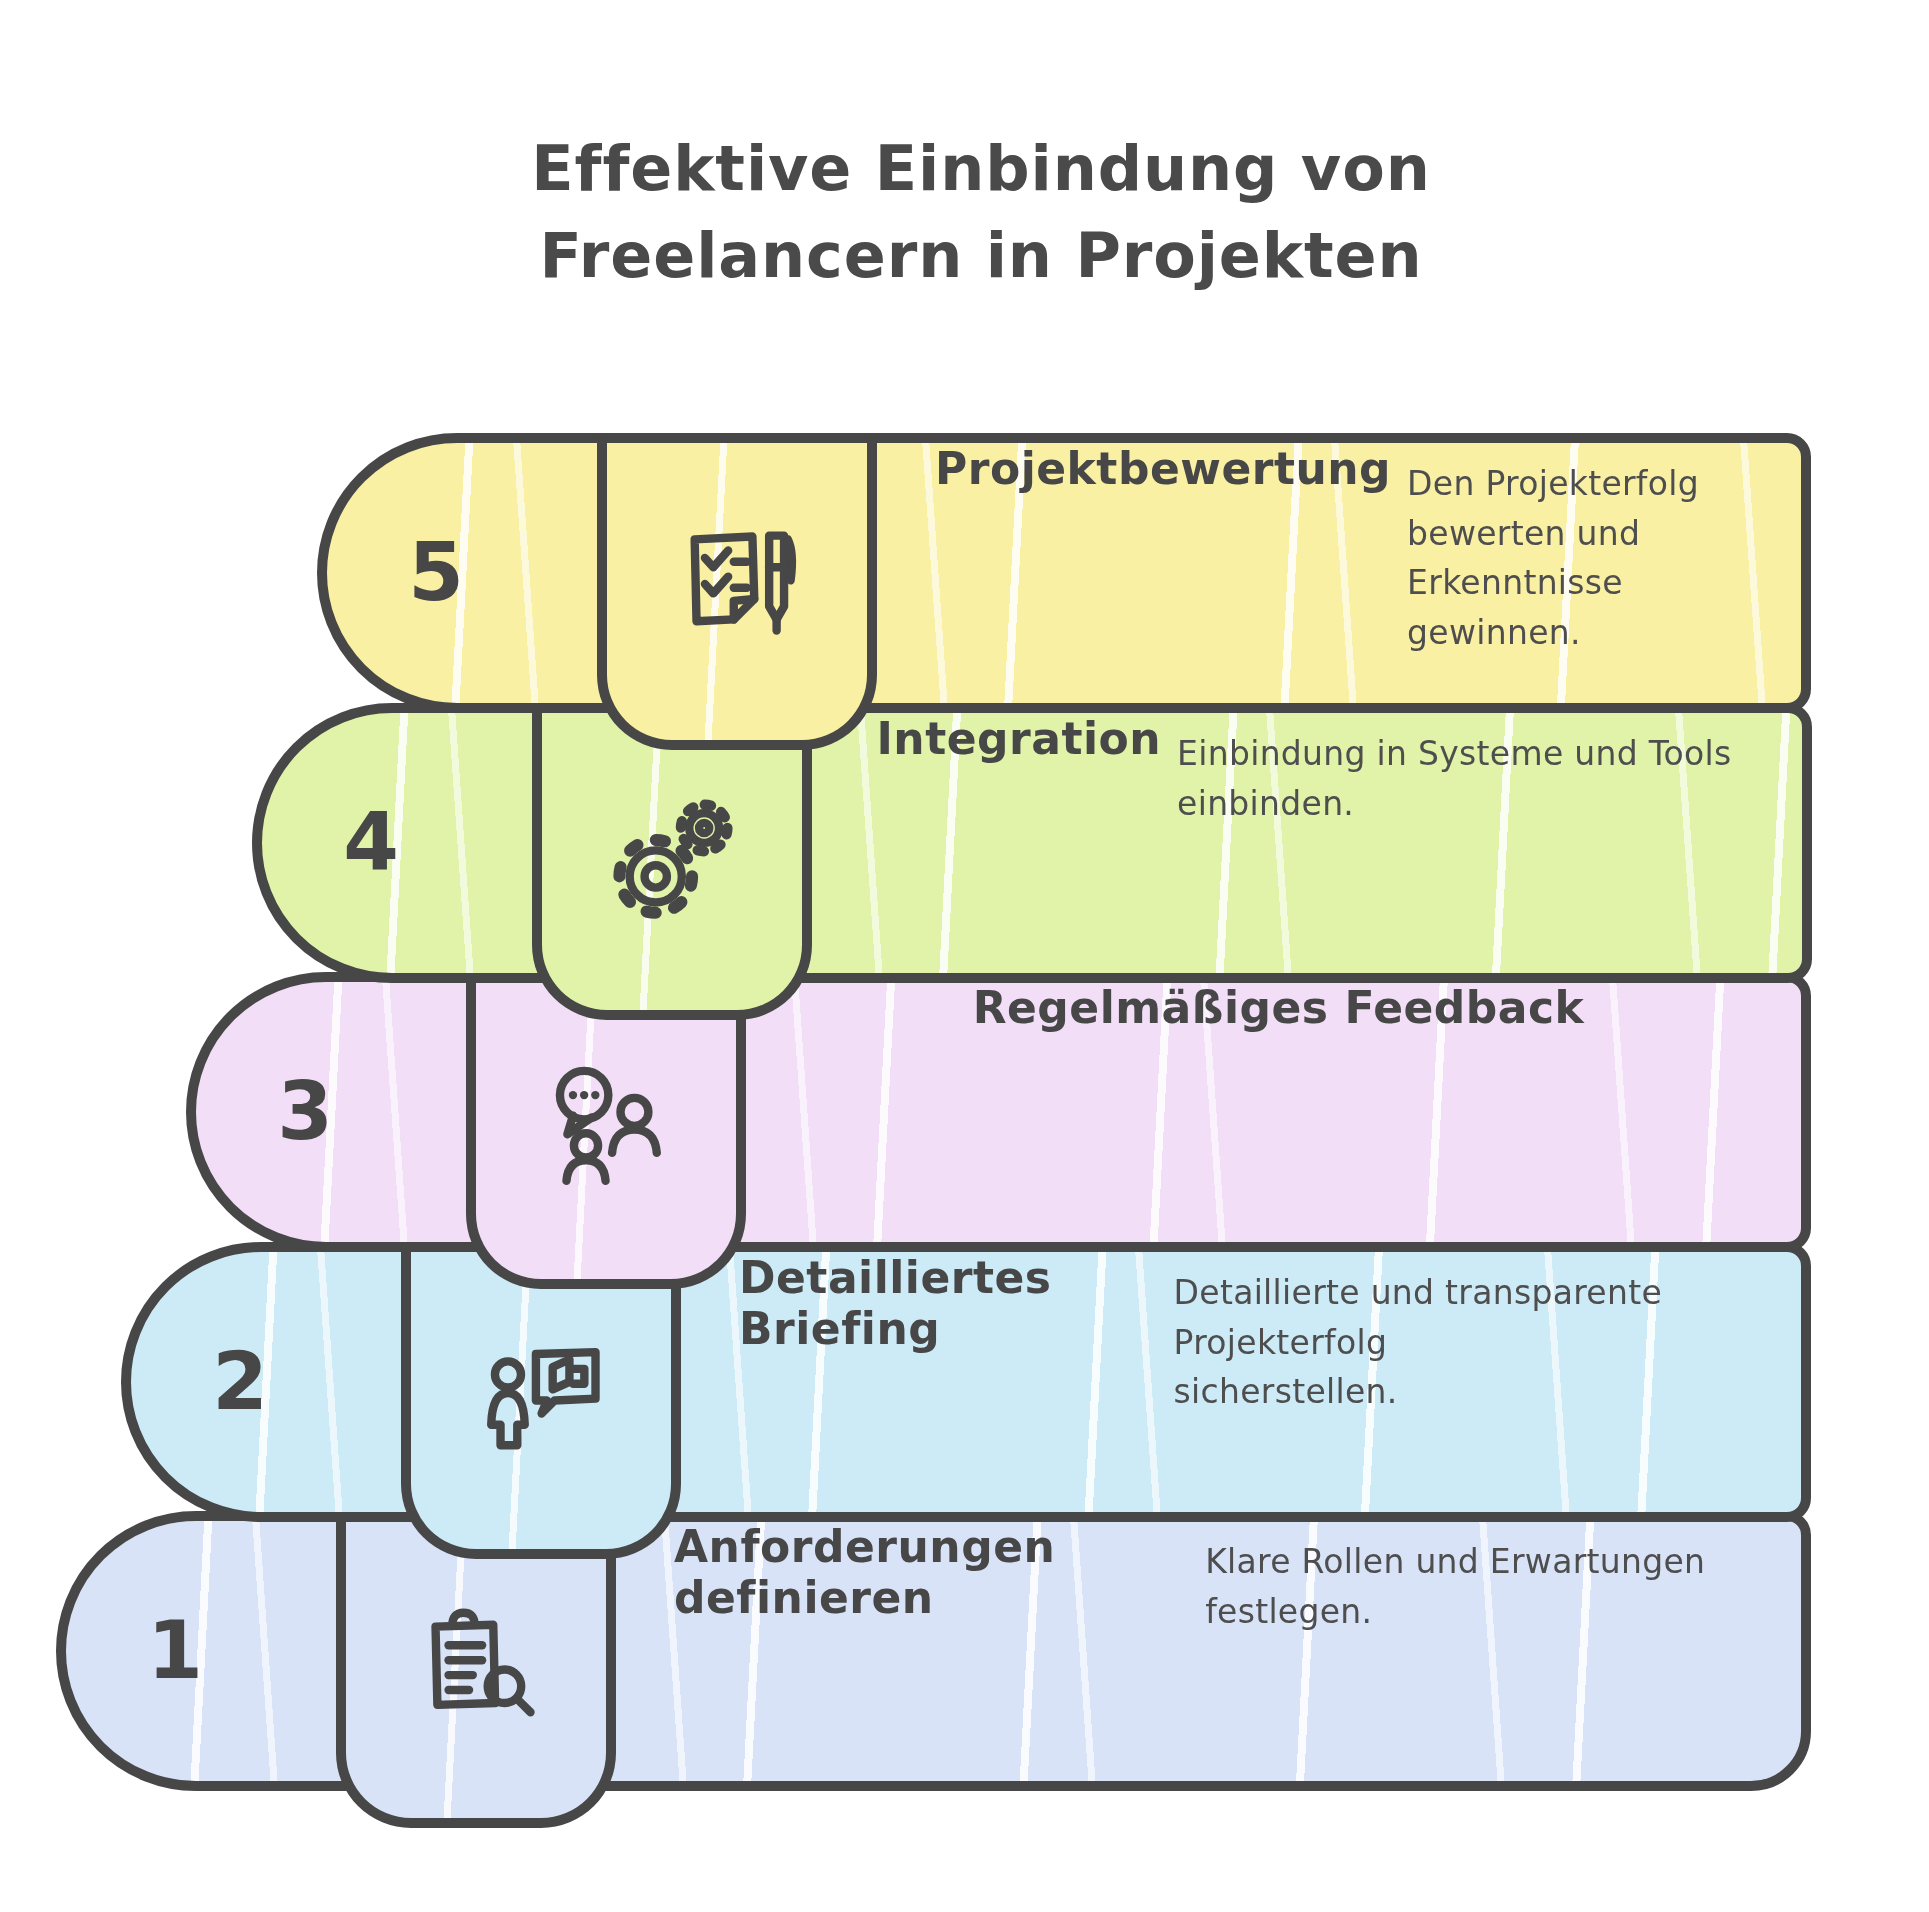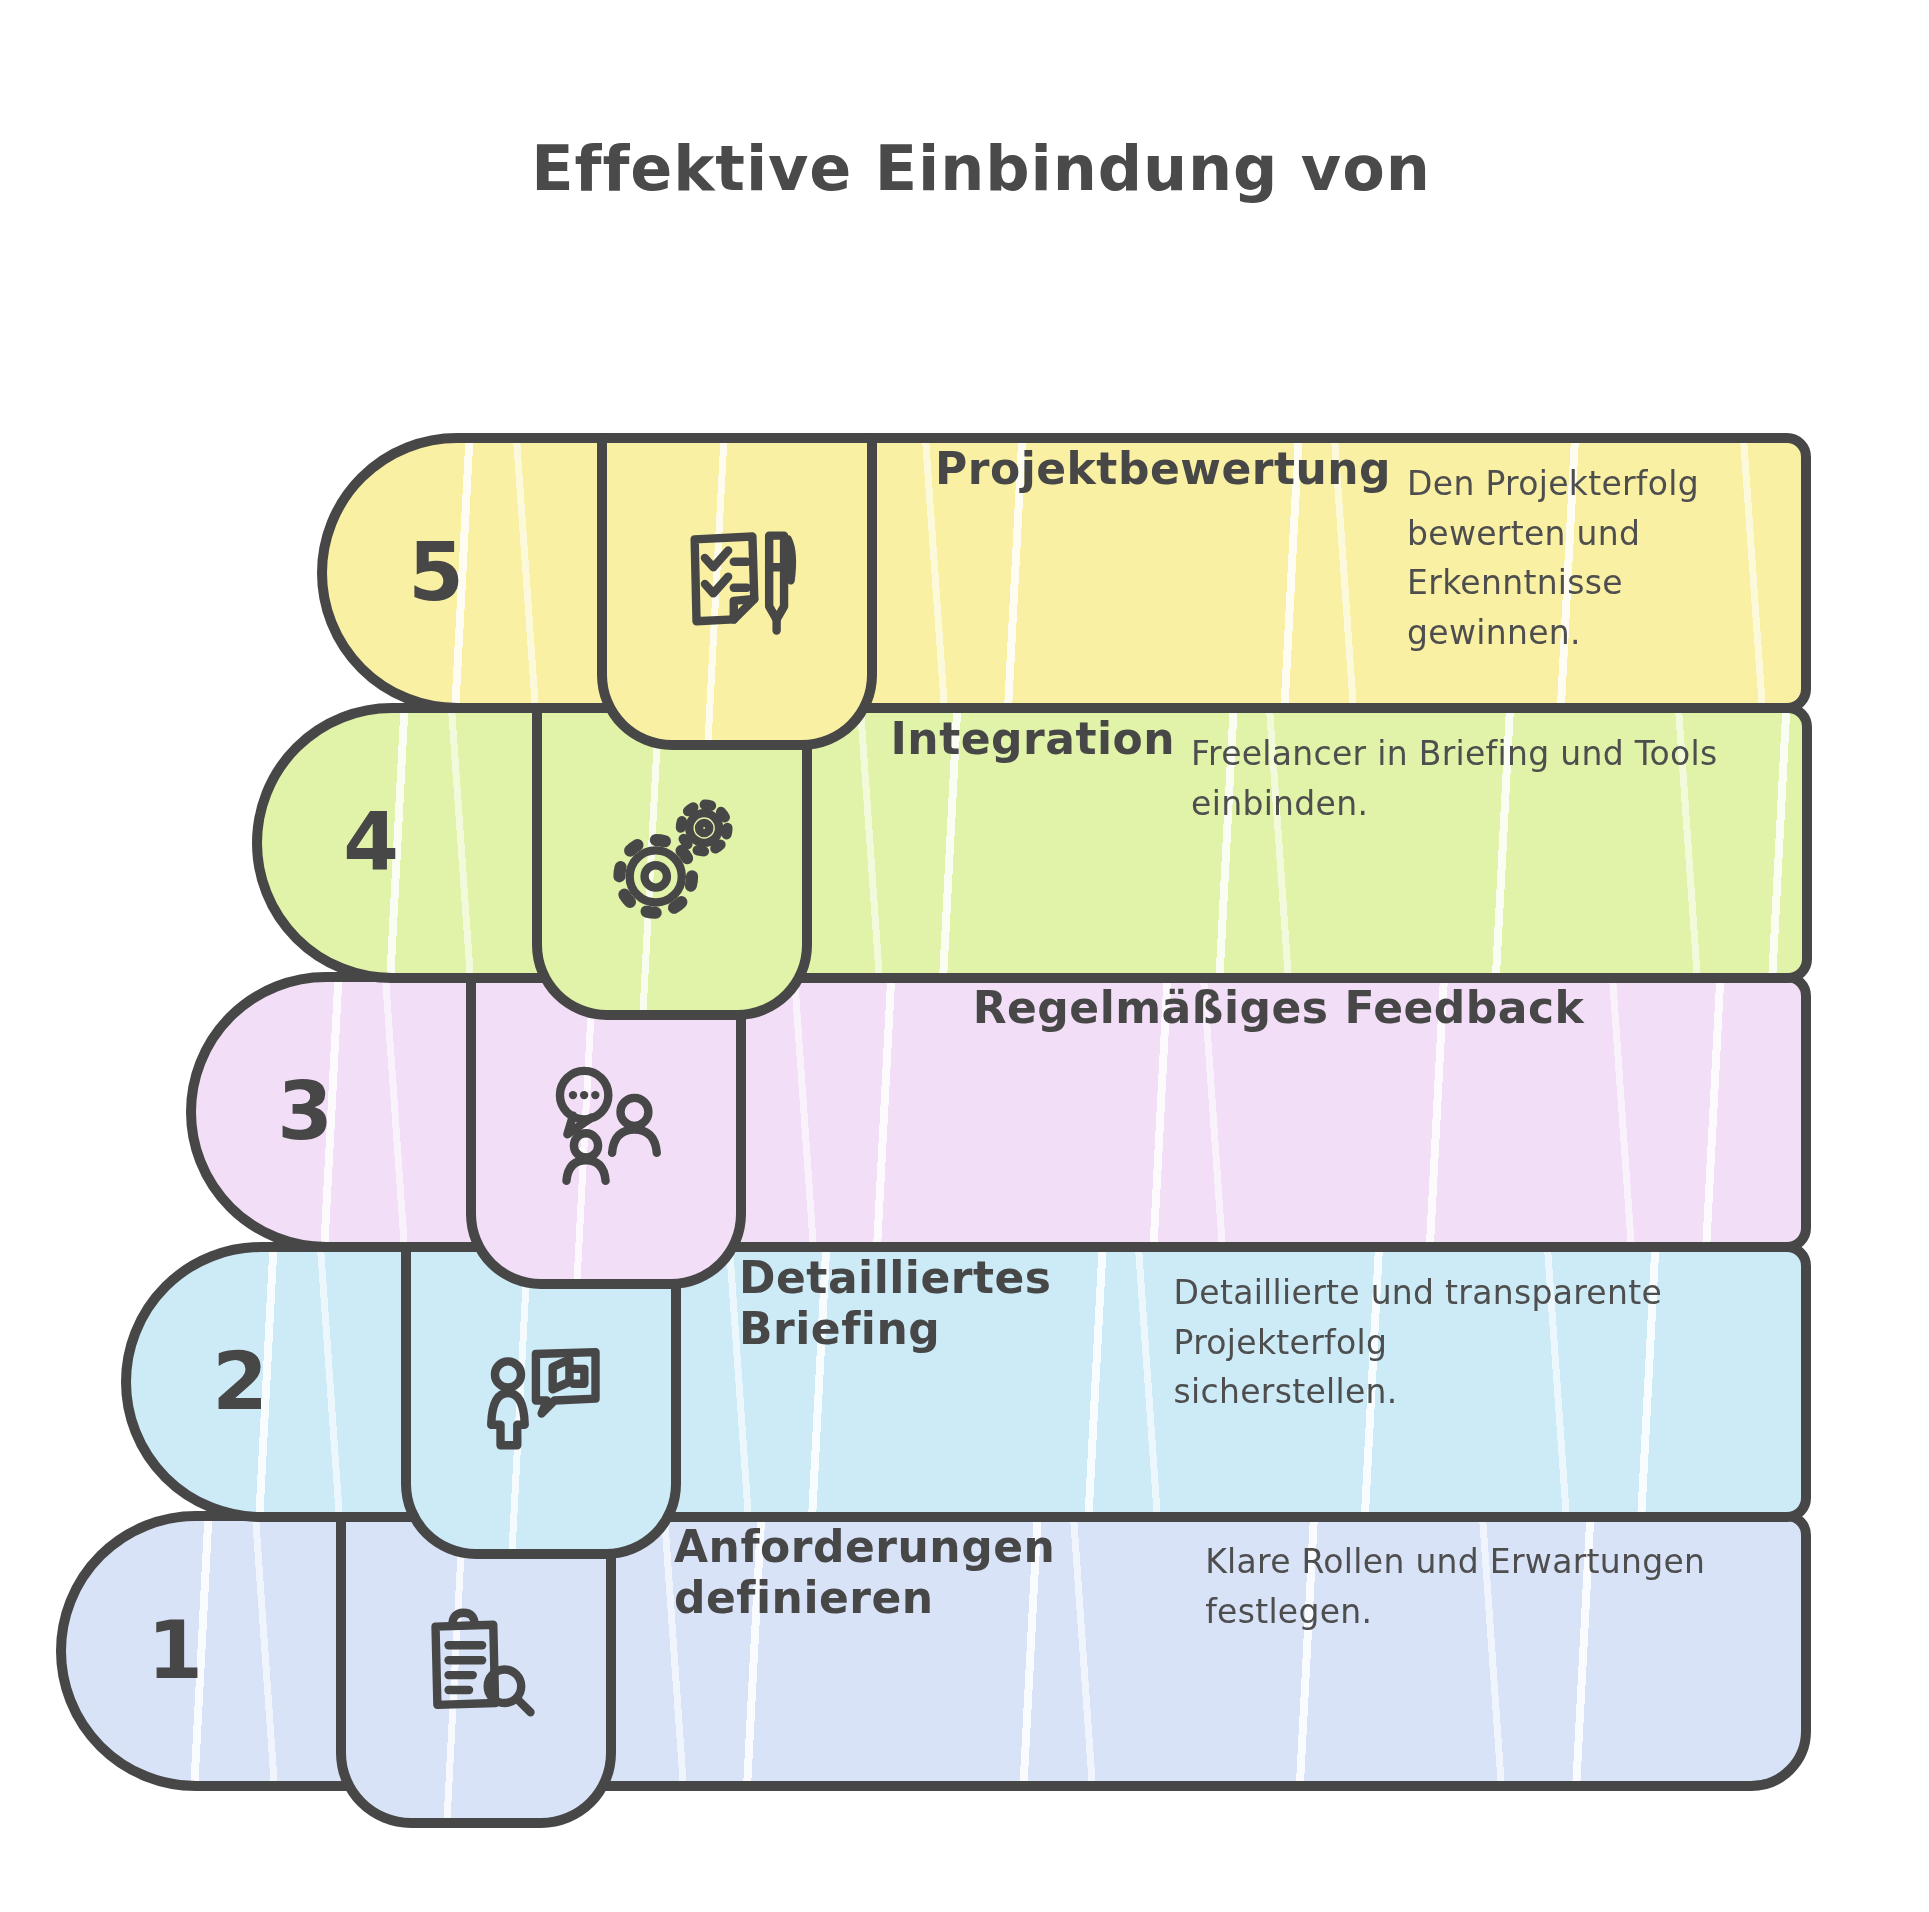--- a/index.html
+++ b/index.html
@@ -75,21 +75,21 @@
     white-space:pre-line;letter-spacing:0.3px;
   }
   .icon-stroke{fill:none;stroke:#474747;stroke-width:9;stroke-linecap:round;stroke-linejoin:round;}
   .icon-fill{fill:#474747;stroke:none;}
 </style>
 </head>
 <body>
 
 <div class="canvas">
 
-  <h1 class="main-title"><span>Effektive Einbindung von</span><br></h1>
+  <h1 class="main-title"><span>Effektive Einbindung von</span><br><span>Freelancern in Projekten</span></h1>
 
   <div class="row row-5" style="--c: #f9f0a4;">
     <div class="bubble">
       <span class="num">5</span>
     </div>
     <div class="capsule">
       <span>
         <svg width="149" height="149" viewBox="0 0 160 160">
           <g class="icon-stroke">
             <path d="M34 24 L96 21 L98 88 L76 110 L36 112 Z"></path>
@@ -126,21 +126,21 @@
             <circle cx="62" cy="96" r="12"></circle>
             <circle cx="114" cy="44" r="16"></circle>
             <circle cx="114" cy="44" r="25" stroke-width="11" stroke-dasharray="7 12.6"></circle>
             <circle cx="114" cy="44" r="5.5"></circle>
           </g>
         </svg>
       </span>
     </div>
     <div class="text">
       <h2 class="step-title">Integration</h2>
-      <p class="step-desc">Freelancer in Briefing und Tools
+      <p class="step-desc">Einbindung in Systeme und Tools
 einbinden.</p>
     </div>
   </div>
 
   <div class="row row-3" style="--c: #f2def6;">
     <div class="bubble">
       <span class="num">3</span>
     </div>
     <div class="capsule">
       <span>

